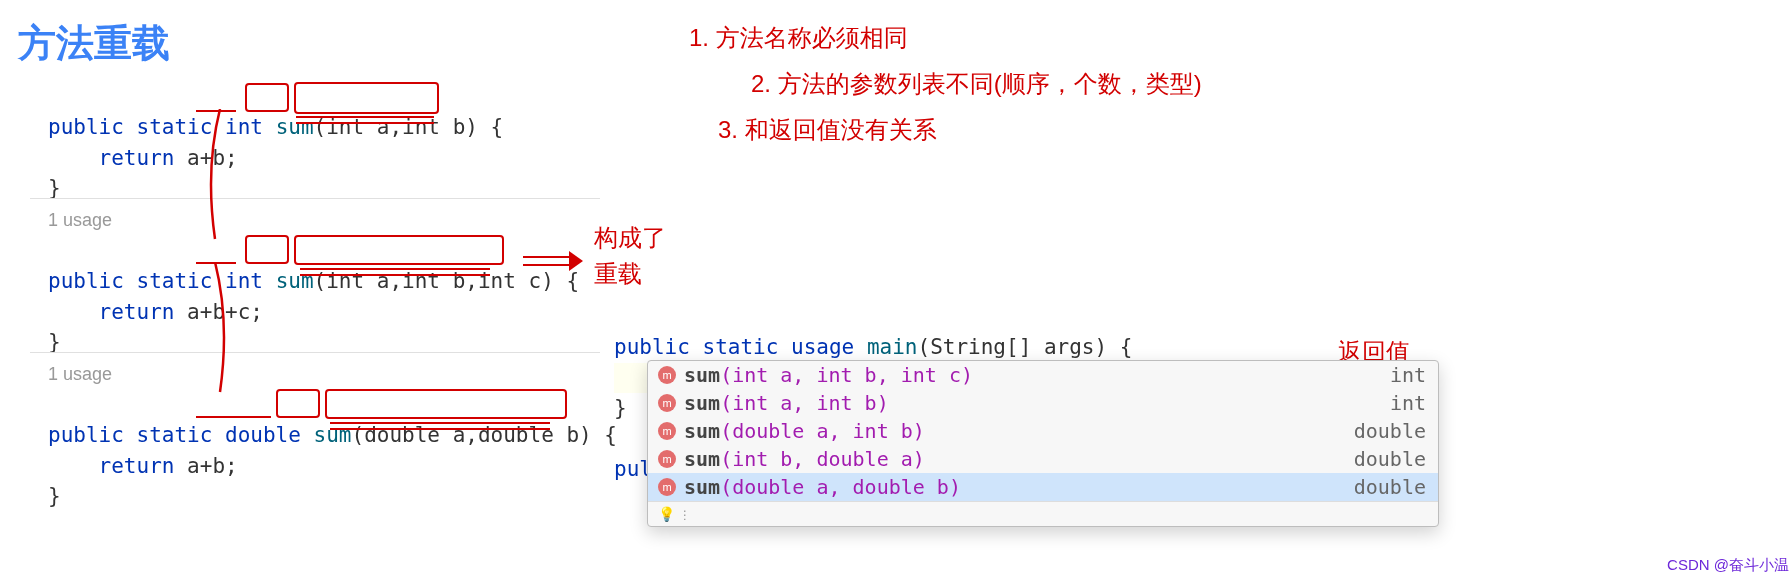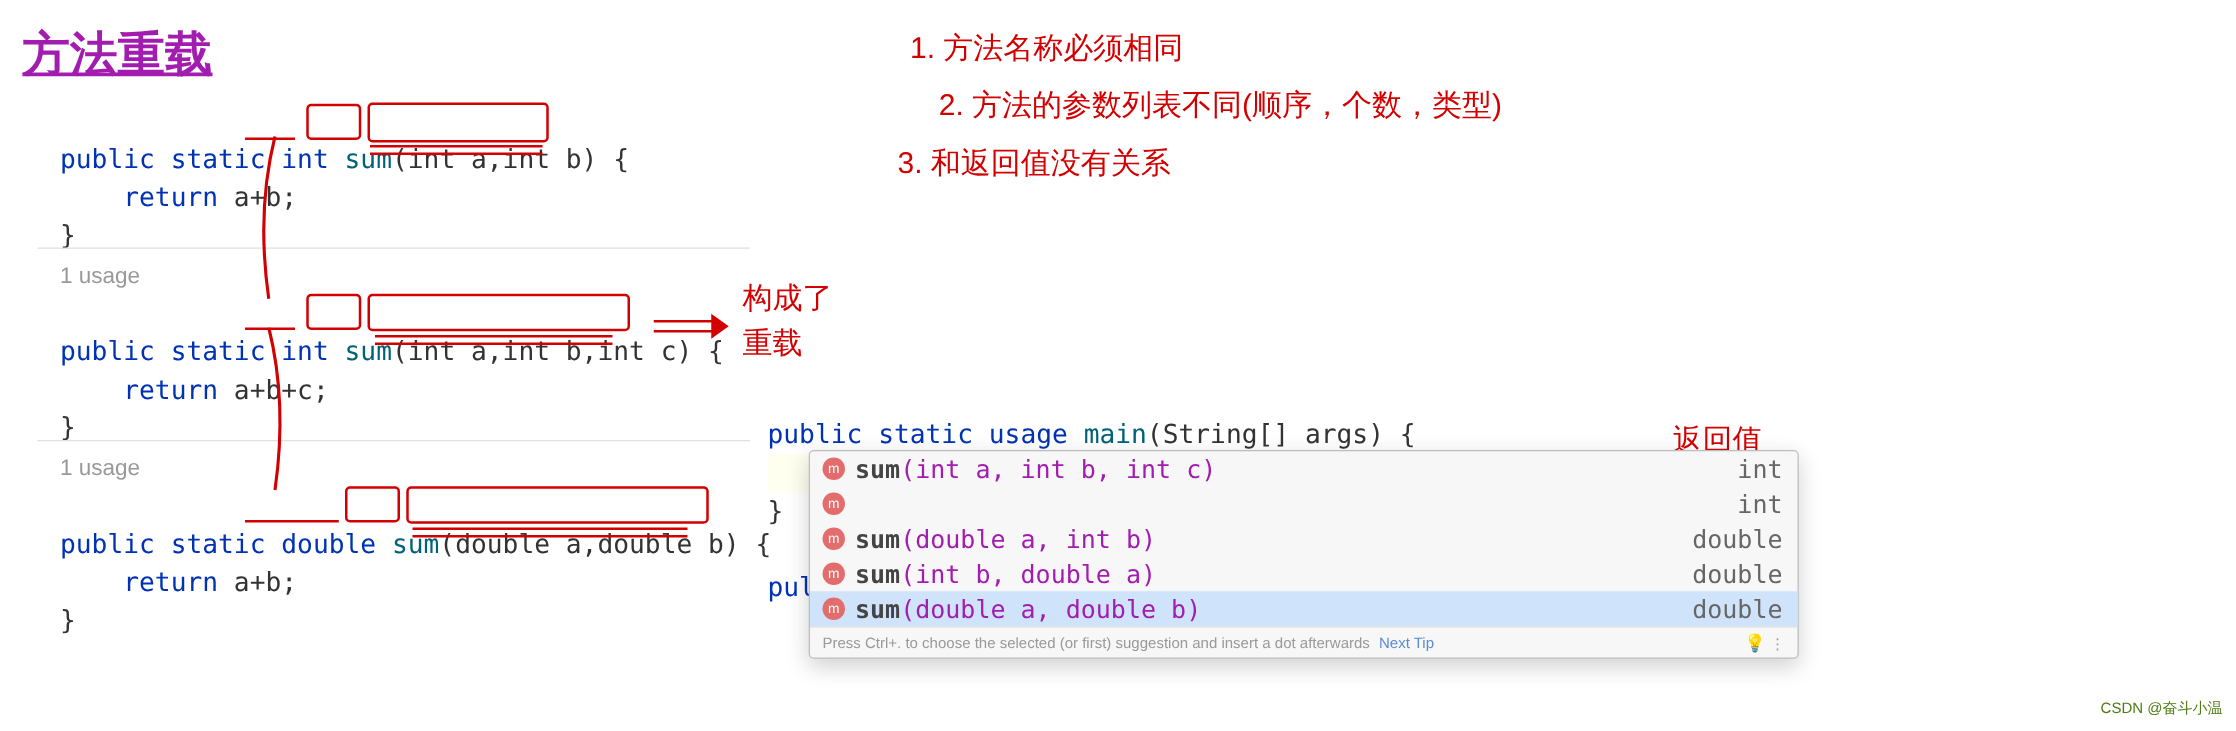--- a/index.html
+++ b/index.html
@@ -21,22 +21,21 @@
   }
   .kw  { color: #0033b3; } 
   .nm  { color: #00627a; }
 
   .title {
     font-size: 38px;
     font-weight: 700;
     position: absolute;
     left: 18px;
     top: 18px;
-    color: #a21caf;
-    text-decoration: underline;
+    color: #3b82f6;
   }
 
   .block {
     position: absolute;
   }
   .usage {
     color: #999;
     font-size: 18px;
     font-family: -apple-system, Arial, sans-serif;
   }
@@ -133,24 +132,24 @@
     display:flex;
     justify-content:space-between;
     align-items:center;
     font-family: -apple-system,Arial,sans-serif;
   }
   .popup .hint a { color: #5a8bd6; text-decoration:none; margin-left:4px;}
   .bulb { color:#f0b000; font-size:14px; }
 
   .watermark {
     position:absolute;
-    right:11px;
+    right:0;
     bottom:10px;
-    font-size:12px;
-    color:#4d7c0f;
+    font-size:15px;
+    color:#6d28d9;
     font-family: -apple-system,Arial,sans-serif;
   }
 
   
   svg.anno { position:absolute; pointer-events:none; }
 </style>
 </head>
 <body>
 
 <div class="title">方法重载</div>
@@ -169,21 +168,21 @@
 <span>}</span></div>
 
 <div class="hr" style="top:352px;"></div>
 <div class="block usage" style="left:48px; top:364px;">1 usage</div>
 
 <div class="block code-font" style="left:48px; top:390px;">
 <span class="kw">public</span> <span class="kw">static</span> <span class="kw">double</span> <span class="nm">sum</span>(<span>double a,double b</span><span>) {</span>
     <span class="kw">return</span> <span>a+b;</span>
 <span>}</span></div>
 
-<div class="red-text" style="left:728px; top:22px;">1. 方法名称必须相同</div>
+<div class="red-text" style="left:689px; top:22px;">1. 方法名称必须相同</div>
 <div class="red-text" style="left:710px; top:68px;margin-left:41px;">2. 方法的参数列表不同(顺序，个数，类型)</div>
 <div class="red-text" style="left:718px; top:114px;">3. 和返回值没有关系</div>
 
 <div class="arrow">
   <div class="shaft1"></div>
     <div class="shaft2"></div>
     <div class="head"></div>
 </div>
 <div class="red-text" style="left:594px; top:222px;">构成了</div>
 <div class="red-text" style="left:594px; top:258px;">重载</div>
@@ -201,20 +200,21 @@
     <div class="item">
       <span class="left">
         <span class="badge">m</span>
         <span><span class="name">sum</span><span class="sig">(int a, int b, int c)</span></span>
       </span>
       <span class="ret">int</span>
     </div>
     <div class="item">
       <span class="left">
         <span class="badge">m</span>
+        <span><span class="name">sum</span><span class="sig">(int a, int b)</span></span>
       </span>
       <span class="ret">int</span>
     </div>
     <div class="item">
       <span class="left">
         <span class="badge">m</span>
         <span><span class="name">sum</span><span class="sig">(double a, int b)</span></span>
       </span>
       <span class="ret">double</span>
     </div>
@@ -226,21 +226,20 @@
       <span class="ret">double</span>
     </div>
     <div class="item sel">
       <span class="left">
         <span class="badge">m</span>
         <span><span class="name">sum</span><span class="sig">(double a, double b)</span></span>
       </span>
       <span class="ret">double</span>
     </div>
     <div class="hint">
-      <span>Press Ctrl+. to choose the selected (or first) suggestion and insert a dot afterwards <a>Next Tip</a></span>
       <span><span class="bulb">💡</span> <span>⋮</span></span>
     </div>
   </div>
 
 <div class="box" style="left:245px; top:83px; width:40px; height:25px;"></div>
 <div class="box" style="left:294px; top:82px; width:141px; height:28px;"></div>
 <div class="line" style="left:196px; top:110px; width:40px; height:2px;"></div>
 <div class="line" style="left:296px; top:116px; width:138px; height:2px;"></div>
 <div class="line" style="left:296px; top:122px; width:138px; height:2px;"></div>
 

